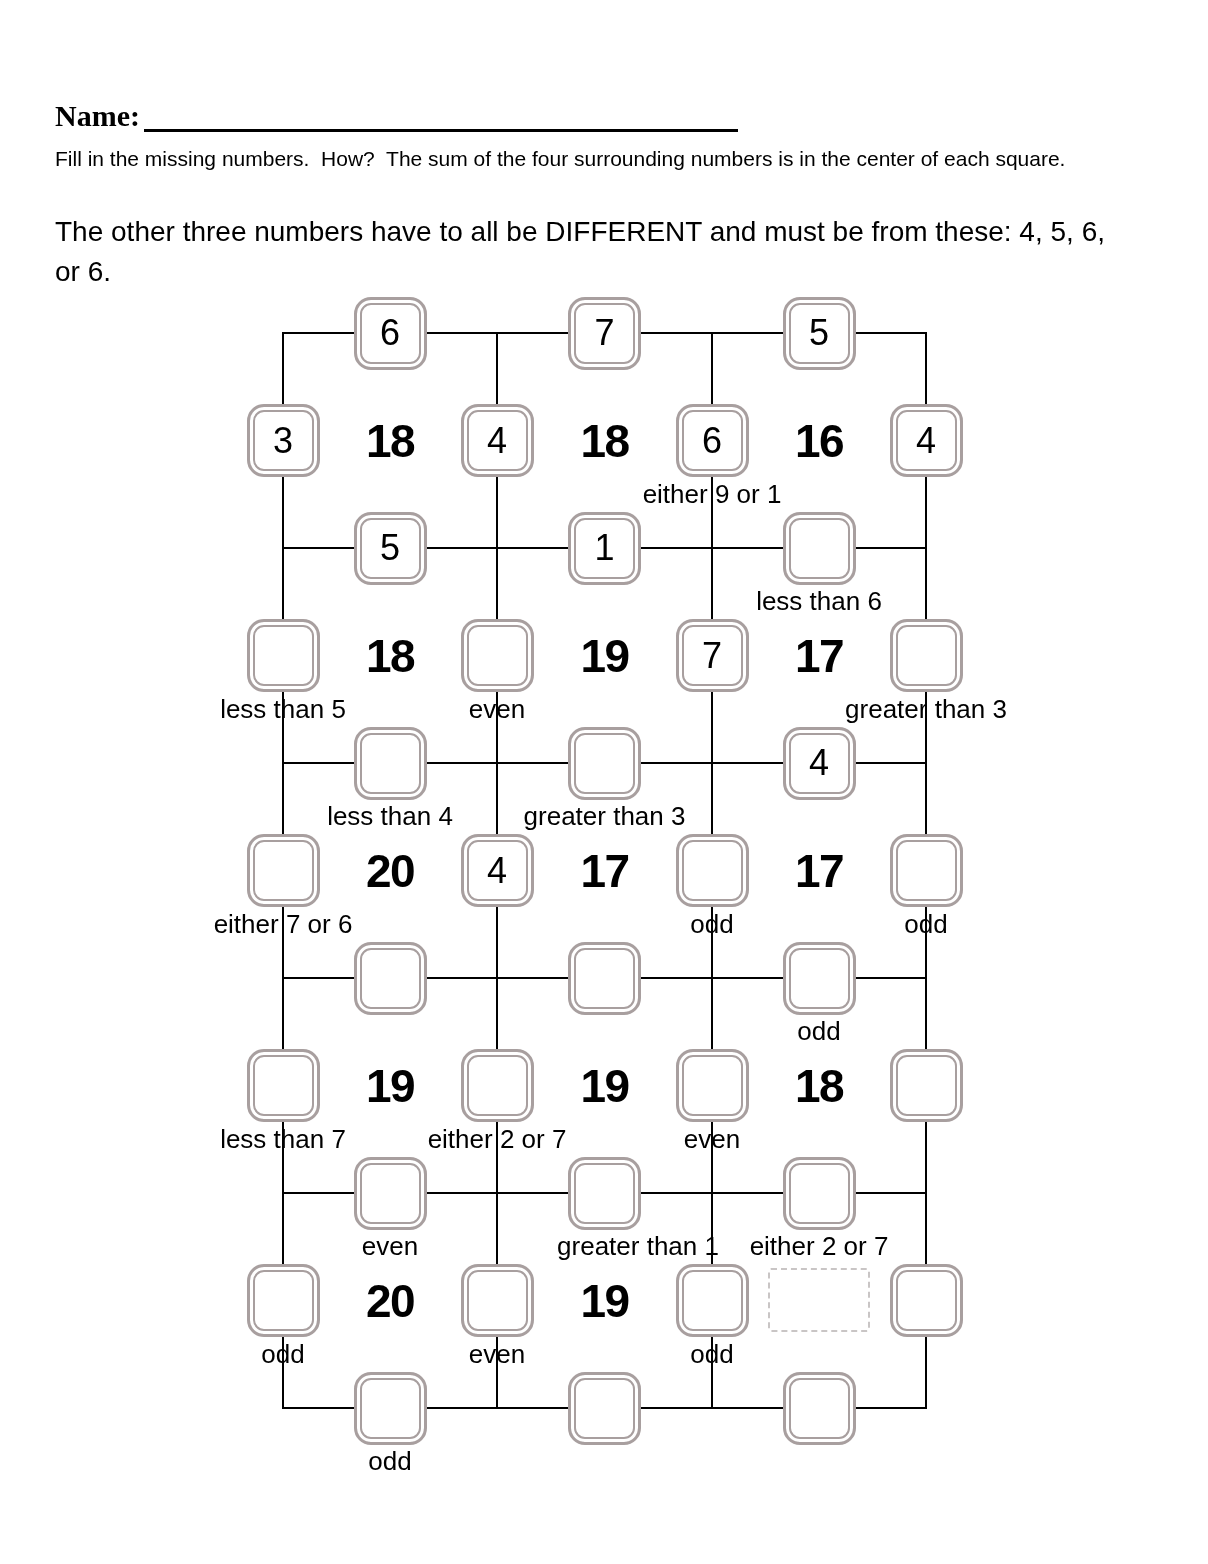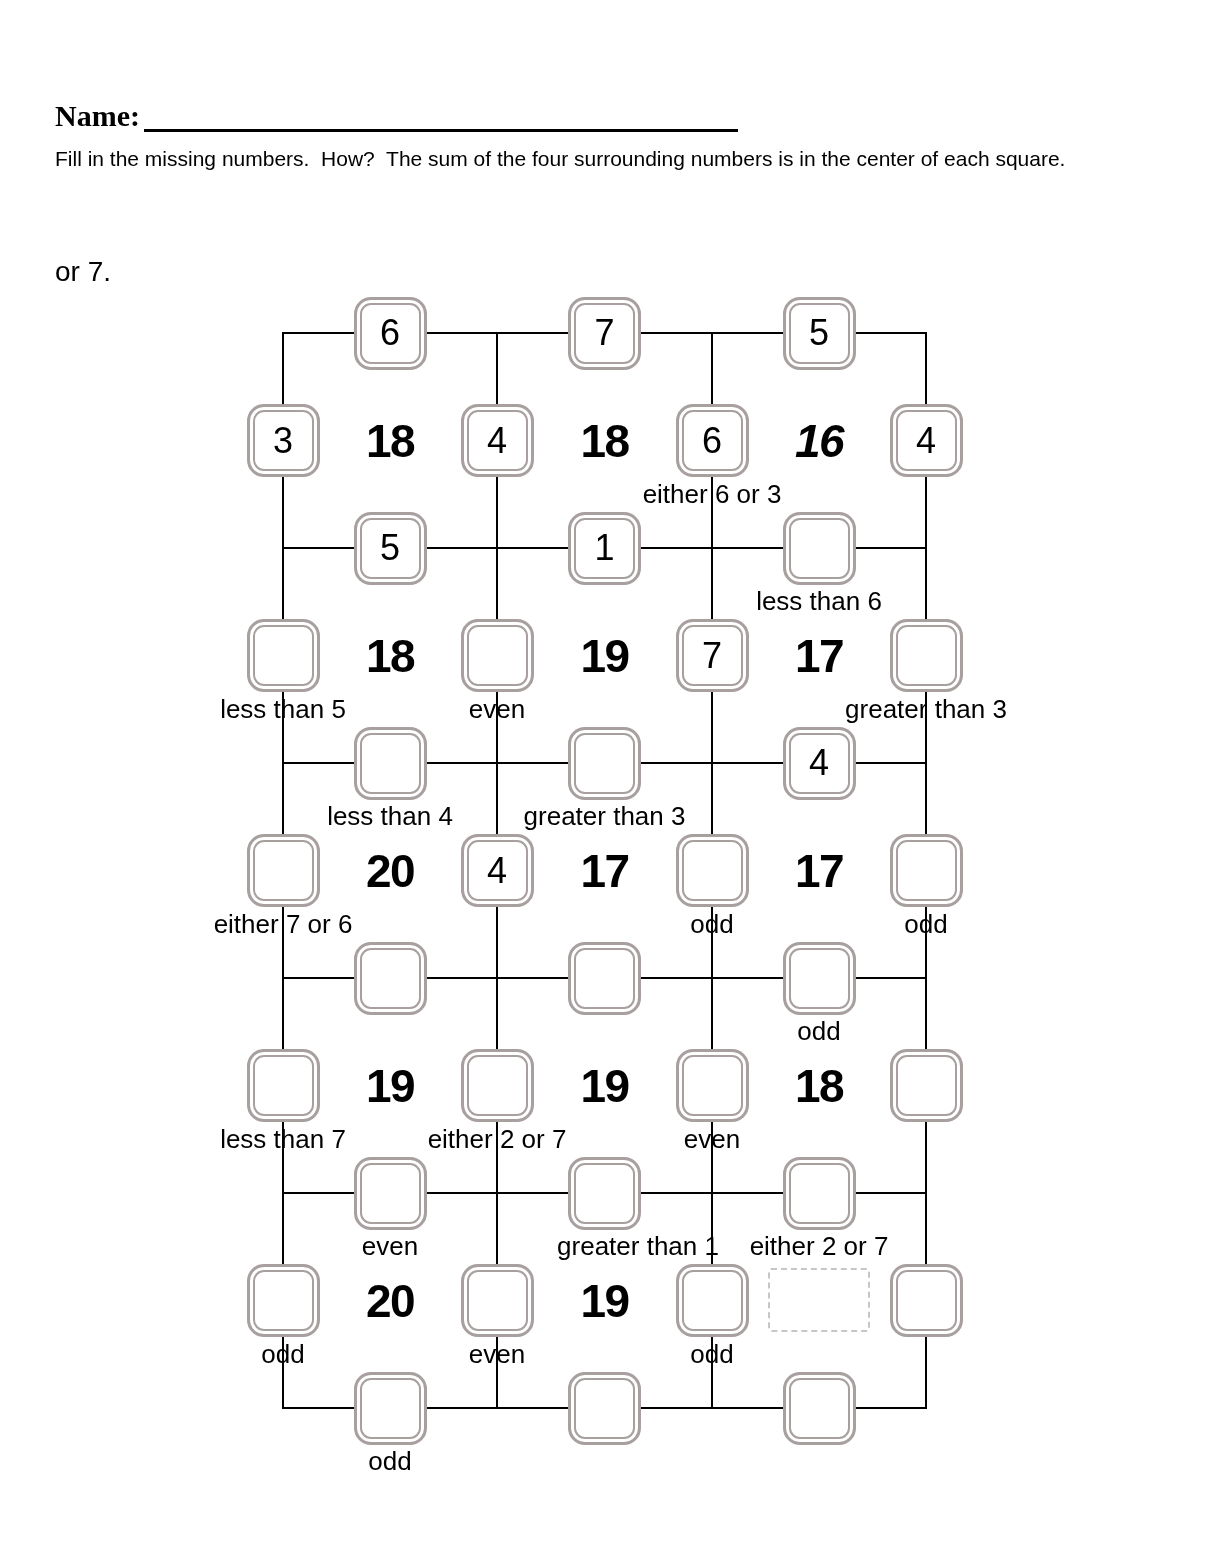--- a/index.html
+++ b/index.html
@@ -45,21 +45,22 @@
   }
 </style>
 </head>
 <body>
 
 <div class="page">
   <span class="name-label">Name:</span>
   <div class="name-line"></div>
 
   <div class="instr instr-1">Fill in the missing numbers.  How?  The sum of the four surrounding numbers is in the center of each square.</div>
-  <div class="instr instr-4">or 7.</div>
+  <div class="instr instr-3">The other three numbers have to all be DIFFERENT and must be from these: 4, 5, 6,</div>
+  <div class="instr instr-4">or 6.</div>
 
   <div id="grid">
       <div class="gline" style="left: 282px; top: 333px; width: 2px; height: 1075px;"></div>
       <div class="gline" style="left: 496px; top: 333px; width: 2px; height: 1075px;"></div>
       <div class="gline" style="left: 711px; top: 333px; width: 2px; height: 1075px;"></div>
       <div class="gline" style="left: 925px; top: 333px; width: 2px; height: 1075px;"></div>
       <div class="gline" style="left: 282px; top: 332px; width: 645px; height: 2px;"></div>
       <div class="gline" style="left: 282px; top: 547px; width: 645px; height: 2px;"></div>
       <div class="gline" style="left: 282px; top: 762px; width: 645px; height: 2px;"></div>
       <div class="gline" style="left: 282px; top: 977px; width: 645px; height: 2px;"></div>
@@ -87,21 +88,21 @@
       <div class="hint" style="left: 638px; top: 1232px;">greater than 1</div>
       <div class="box" style="left: 782.5px; top: 1156.5px;"></div>
       <div class="hint" style="left: 819px; top: 1232px;">either 2 or 7</div>
       <div class="box" style="left: 353.5px; top: 1371.5px;"></div>
       <div class="hint" style="left: 390px; top: 1447px;">odd</div>
       <div class="box" style="left: 568px; top: 1371.5px;"></div>
       <div class="box" style="left: 782.5px; top: 1371.5px;"></div>
       <div class="box" style="left: 246.5px; top: 404px;">3</div>
       <div class="box" style="left: 460.5px; top: 404px;">4</div>
       <div class="box" style="left: 675.5px; top: 404px;">6</div>
-      <div class="hint" style="left: 712px; top: 479.5px;">either 6 or 3</div>
+      <div class="hint" style="left: 712px; top: 479.5px;">either 9 or 1</div>
       <div class="box" style="left: 889.5px; top: 404px;">4</div>
       <div class="box" style="left: 246.5px; top: 619px;"></div>
       <div class="hint" style="left: 283px; top: 694.5px;">less than 5</div>
       <div class="box" style="left: 460.5px; top: 619px;"></div>
       <div class="hint" style="left: 497px; top: 694.5px;">even</div>
       <div class="box" style="left: 675.5px; top: 619px;">7</div>
       <div class="box" style="left: 889.5px; top: 619px;"></div>
       <div class="hint" style="left: 926px; top: 694.5px;">greater than 3</div>
       <div class="box" style="left: 246.5px; top: 834px;"></div>
       <div class="hint" style="left: 283px; top: 909.5px;">either 7 or 6</div>
@@ -119,21 +120,21 @@
       <div class="box" style="left: 889.5px; top: 1049px;"></div>
       <div class="box" style="left: 246.5px; top: 1264px;"></div>
       <div class="hint" style="left: 283px; top: 1339.5px;">odd</div>
       <div class="box" style="left: 460.5px; top: 1264px;"></div>
       <div class="hint" style="left: 497px; top: 1339.5px;">even</div>
       <div class="box" style="left: 675.5px; top: 1264px;"></div>
       <div class="hint" style="left: 712px; top: 1339.5px;">odd</div>
       <div class="box" style="left: 889.5px; top: 1264px;"></div>
       <div class="sum" style="left: 390px; top: 440.5px;">18</div>
       <div class="sum" style="left: 604.5px; top: 440.5px;">18</div>
-      <div class="sum" style="left: 819px; top: 440.5px; font-style: italic;">16</div>
+      <div class="sum" style="left: 819px; top: 440.5px;">16</div>
       <div class="sum" style="left: 390px; top: 655.5px;">18</div>
       <div class="sum" style="left: 604.5px; top: 655.5px;">19</div>
       <div class="sum" style="left: 819px; top: 655.5px;">17</div>
       <div class="sum" style="left: 390px; top: 870.5px;">20</div>
       <div class="sum" style="left: 604.5px; top: 870.5px;">17</div>
       <div class="sum" style="left: 819px; top: 870.5px;">17</div>
       <div class="sum" style="left: 390px; top: 1085.5px;">19</div>
       <div class="sum" style="left: 604.5px; top: 1085.5px;">19</div>
       <div class="sum" style="left: 819px; top: 1085.5px;">18</div>
       <div class="sum" style="left: 390px; top: 1300.5px;">20</div>

